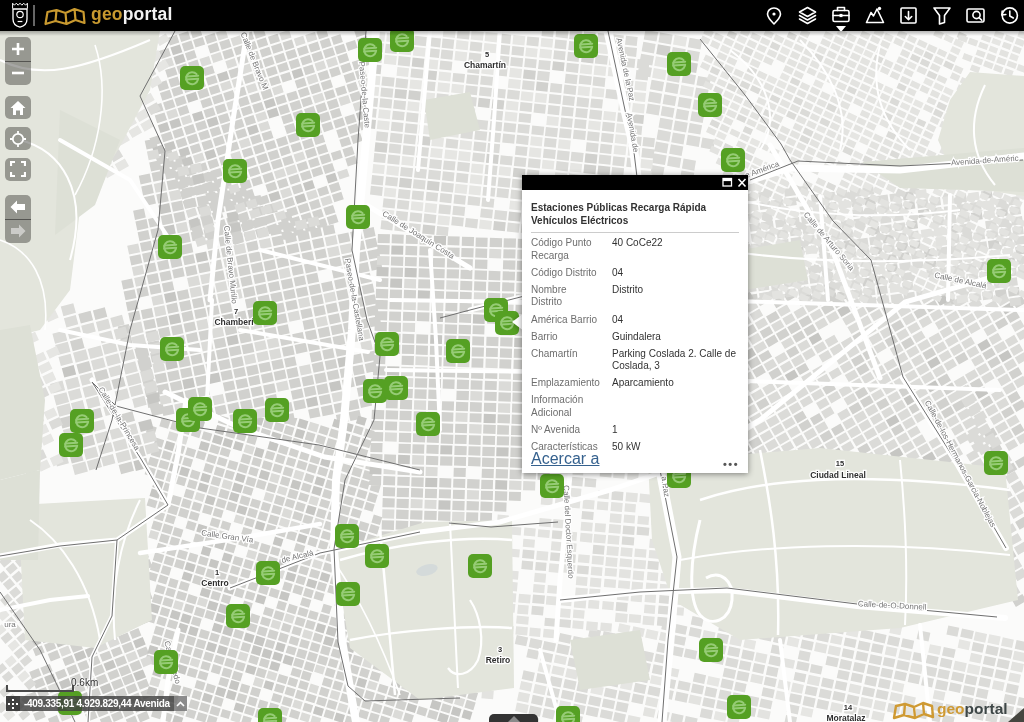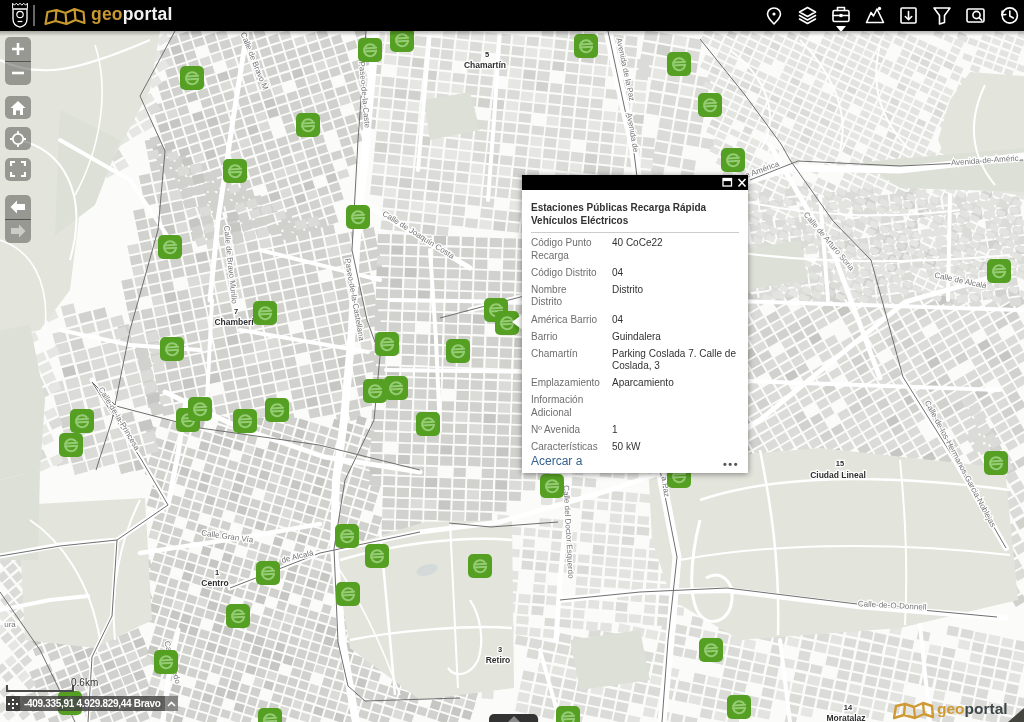--- a/index.html
+++ b/index.html
@@ -615,62 +615,62 @@
             <tr>
               <td class="pl">América Barrio</td>
               <td class="pv">04</td>
             </tr>
             <tr>
               <td class="pl">Barrio</td>
               <td class="pv">Guindalera</td>
             </tr>
             <tr>
               <td class="pl">Chamartín</td>
-              <td class="pv">Parking Coslada 7. Calle de Coslada, 3</td>
+              <td class="pv">Parking Coslada 2. Calle de Coslada, 3</td>
             </tr>
             <tr>
               <td class="pl">Emplazamiento</td>
               <td class="pv">Aparcamiento</td>
             </tr>
             <tr>
               <td class="pl">Información<br>Adicional</td>
               <td class="pv">&nbsp;</td>
             </tr>
             <tr>
               <td class="pl">Nº Avenida</td>
               <td class="pv">1</td>
             </tr>
             <tr>
               <td class="pl">Características</td>
               <td class="pv">50 kW</td>
             </tr>
     </tbody>
         </table>
-    <div style="position:absolute;left:9px;bottom:5px;font-size:12px;color:#35618e;">Acercar a</div>
+    <div style="position:absolute;left:9px;bottom:5px;font-size:16px;color:#35618e;text-decoration:underline">Acercar a</div>
     <div style="position:absolute;right:9px;bottom:3px;font-size:11px;color:#555;letter-spacing:1.5px;font-weight:bold">•••</div>
   </div>
 </div>
 
 <div style="position:absolute;left:71px;top:677px;font-size:10px;color:#323232;text-shadow:0 0 2px #fff,0 0 2px #fff">0.6km</div>
 <svg width="80" height="10" style="position:absolute;left:5px;top:684px">
       <path d="M2 1 L2 7 L68 7 L68 1" stroke="#4a4a4a" stroke-width="2" fill="none"></path>
     </svg>
 <div style="position:absolute;left:6px;top:696px;height:15px;display:flex;font-family:'Liberation Sans',sans-serif">
   <div style="width:14px;background:rgba(40,40,40,0.88);display:flex;align-items:center;justify-content:center">
     <svg width="10" height="10">
           <g fill="#fff">
             <rect x="4" y="0" width="2" height="2"></rect>
             <rect x="4" y="8" width="2" height="2"></rect>
             <rect x="0" y="4" width="2" height="2"></rect>
             <rect x="8" y="4" width="2" height="2"></rect>
             <rect x="4" y="4" width="2" height="2"></rect>
           </g>
         </svg>
   </div>
-  <div style="background:rgba(62,62,62,0.82);color:#fff;font-size:10px;font-weight:bold;line-height:15px;padding:0 4px;letter-spacing:-0.3px;white-space:nowrap">-409.335,91 4.929.829,44 Bravo</div>
+  <div style="background:rgba(62,62,62,0.82);color:#fff;font-size:10px;font-weight:bold;line-height:15px;padding:0 4px;letter-spacing:-0.3px;white-space:nowrap">-409.335,91 4.929.829,44 Avenida</div>
   <div style="width:13px;background:rgba(120,120,120,0.85);display:flex;align-items:center;justify-content:center">
     <svg width="9" height="6">
           <path d="M1 5 L4.5 1.5 L8 5" stroke="#fff" stroke-width="1.6" fill="none"></path>
         </svg>
   </div>
 </div>
 <div style="position:absolute;left:489px;top:714px;width:49px;height:8px;background:#333;border-radius:5px 5px 0 0">
   <div style="position:absolute;left:50%;top:2px;transform:translateX(-50%);width:0;height:0;border-left:6px solid transparent;border-right:6px solid transparent;border-bottom:6px solid #8a8a8a"></div>
 </div>
 <div style="position:absolute;left:891px;top:699px;width:130px;height:24px">

